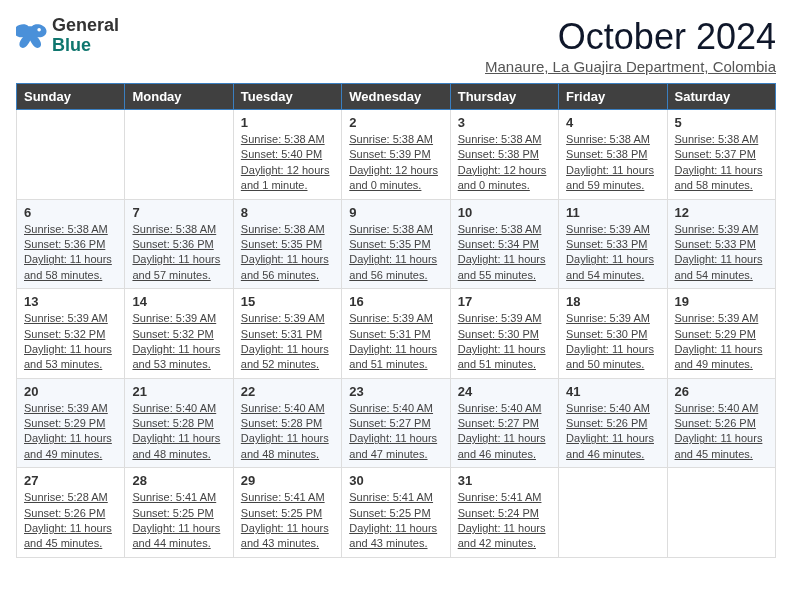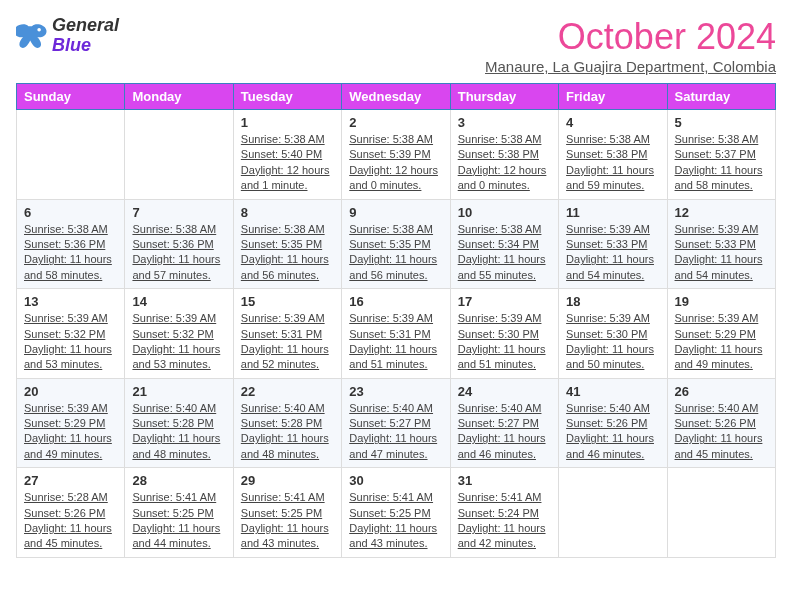--- a/index.html
+++ b/index.html
@@ -19,49 +19,48 @@
     .logo {
       display: flex;
       align-items: center;
       gap: 4px;
     }
     .logo-text {
       font-size: 18px;
       font-weight: bold;
       color: #333;
       line-height: 1.1;
-      font-style: italic;
     }
     .logo-text span {
-      color: #6d28d9;
+      color: #0f766e;
     }
     .logo-bird {
       width: 32px;
       height: 28px;
     }
     .title-block {
       text-align: right;
     }
     .month-title {
       font-size: 36px;
       font-weight: normal;
-      color: #ec4899;
+      color: #0f172a;
     }
     .location-title {
       font-size: 15px;
       color: #555;
       text-decoration: underline;
     }
     .calendar {
       width: 100%;
       border-collapse: collapse;
       border: 1px solid #ccc;
     }
     .calendar th {
-      background: #d946ef;
+      background: #404040;
       color: #fff;
       text-align: left;
       padding: 5px 7px;
       font-size: 13px;
       font-weight: bold;
       border: 1px solid #3a7fc1;
     }
     .calendar td {
       border: 1px solid #ddd;
       vertical-align: top;

